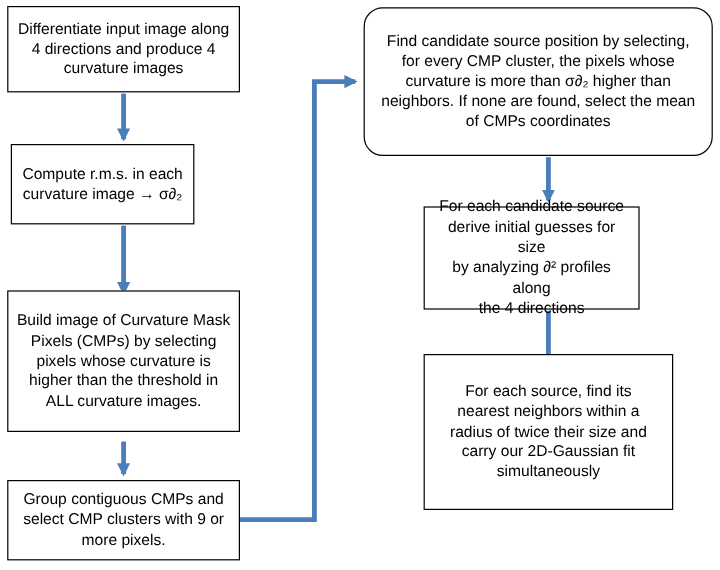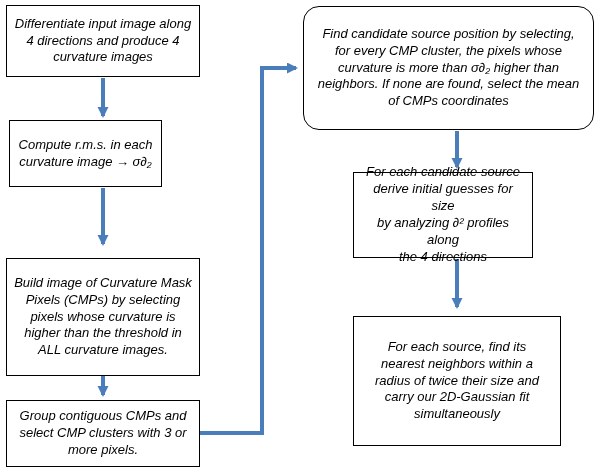--- a/index.html
+++ b/index.html
@@ -3,21 +3,20 @@
 <meta charset="utf-8">
 <style>
   html, body { margin: 0; padding: 0; background: #ffffff; }
   .stage {
     position: relative;
     width: 600px;
     height: 475px;
     background: #ffffff;
     font-family: "Liberation Sans", sans-serif;
     overflow: hidden;
-    font-style: italic;
   }
   .arrows {
     position: absolute;
     left: 0; top: 0;
     width: 600px; height: 475px;
     pointer-events: none;
   }
   .box {
     position: absolute;
     box-sizing: border-box;
@@ -28,25 +27,25 @@
     align-items: center;
     justify-content: center;
     text-align: center;
     font-size: 13px;
     line-height: 1.3;
     white-space: pre-line;
     padding: 4px 6px;
   }
   #b1 { left: 6px;   top: 5px;   width: 194px; height: 72px;  }
   #b2 { left: 9px;   top: 120px; width: 153px; height: 67px;  }
-  #b3 { left: 6px;   top: 258px; width: 194px; height: 118px; }
+  #b3 { left: 6px;   top: 242px; width: 194px; height: 118px; }
   #b4 { left: 6px;   top: 400px; width: 194px; height: 67px;  }
   #r1 { left: 303px; top: 6px;   width: 291px; height: 124px; border-radius: 16px; }
   #r2 { left: 353px; top: 172px; width: 180px; height: 86px;  }
-  #r3 { left: 353px; top: 316px; width: 208px; height: 130px; }
+  #r3 { left: 353px; top: 295px; width: 208px; height: 130px; }
 </style>
 </head>
 <body>
 
 <div class="stage">
 
   <svg class="arrows" width="600" height="475" viewBox="0 0 600 475" xmlns="http://www.w3.org/2000/svg">
     <defs>
       <marker id="ah" markerUnits="userSpaceOnUse" markerWidth="13" markerHeight="13" refX="9" refY="5.5" orient="auto">
         <path d="M0,0 L11,5.5 L0,11 Z" fill="#4a7ebb"></path>
@@ -70,21 +69,21 @@
   <div class="box" id="b2">Compute r.m.s. in each
 curvature image → σ∂₂</div>
 
   <div class="box" id="b3">Build image of Curvature Mask
 Pixels (CMPs) by selecting
 pixels whose curvature is
 higher than the threshold in
 ALL curvature images.</div>
 
   <div class="box" id="b4">Group contiguous CMPs and
-select CMP clusters with 3 or
+select CMP clusters with 9 or
 more pixels.</div>
 
   <div class="box" id="r1">Find candidate source position by selecting,
 for every CMP cluster, the pixels whose
 curvature is more than σ∂₂ higher than
 neighbors. If none are found, select the mean
 of CMPs coordinates</div>
 
   <div class="box" id="r2">For each candidate source
 derive initial guesses for size

